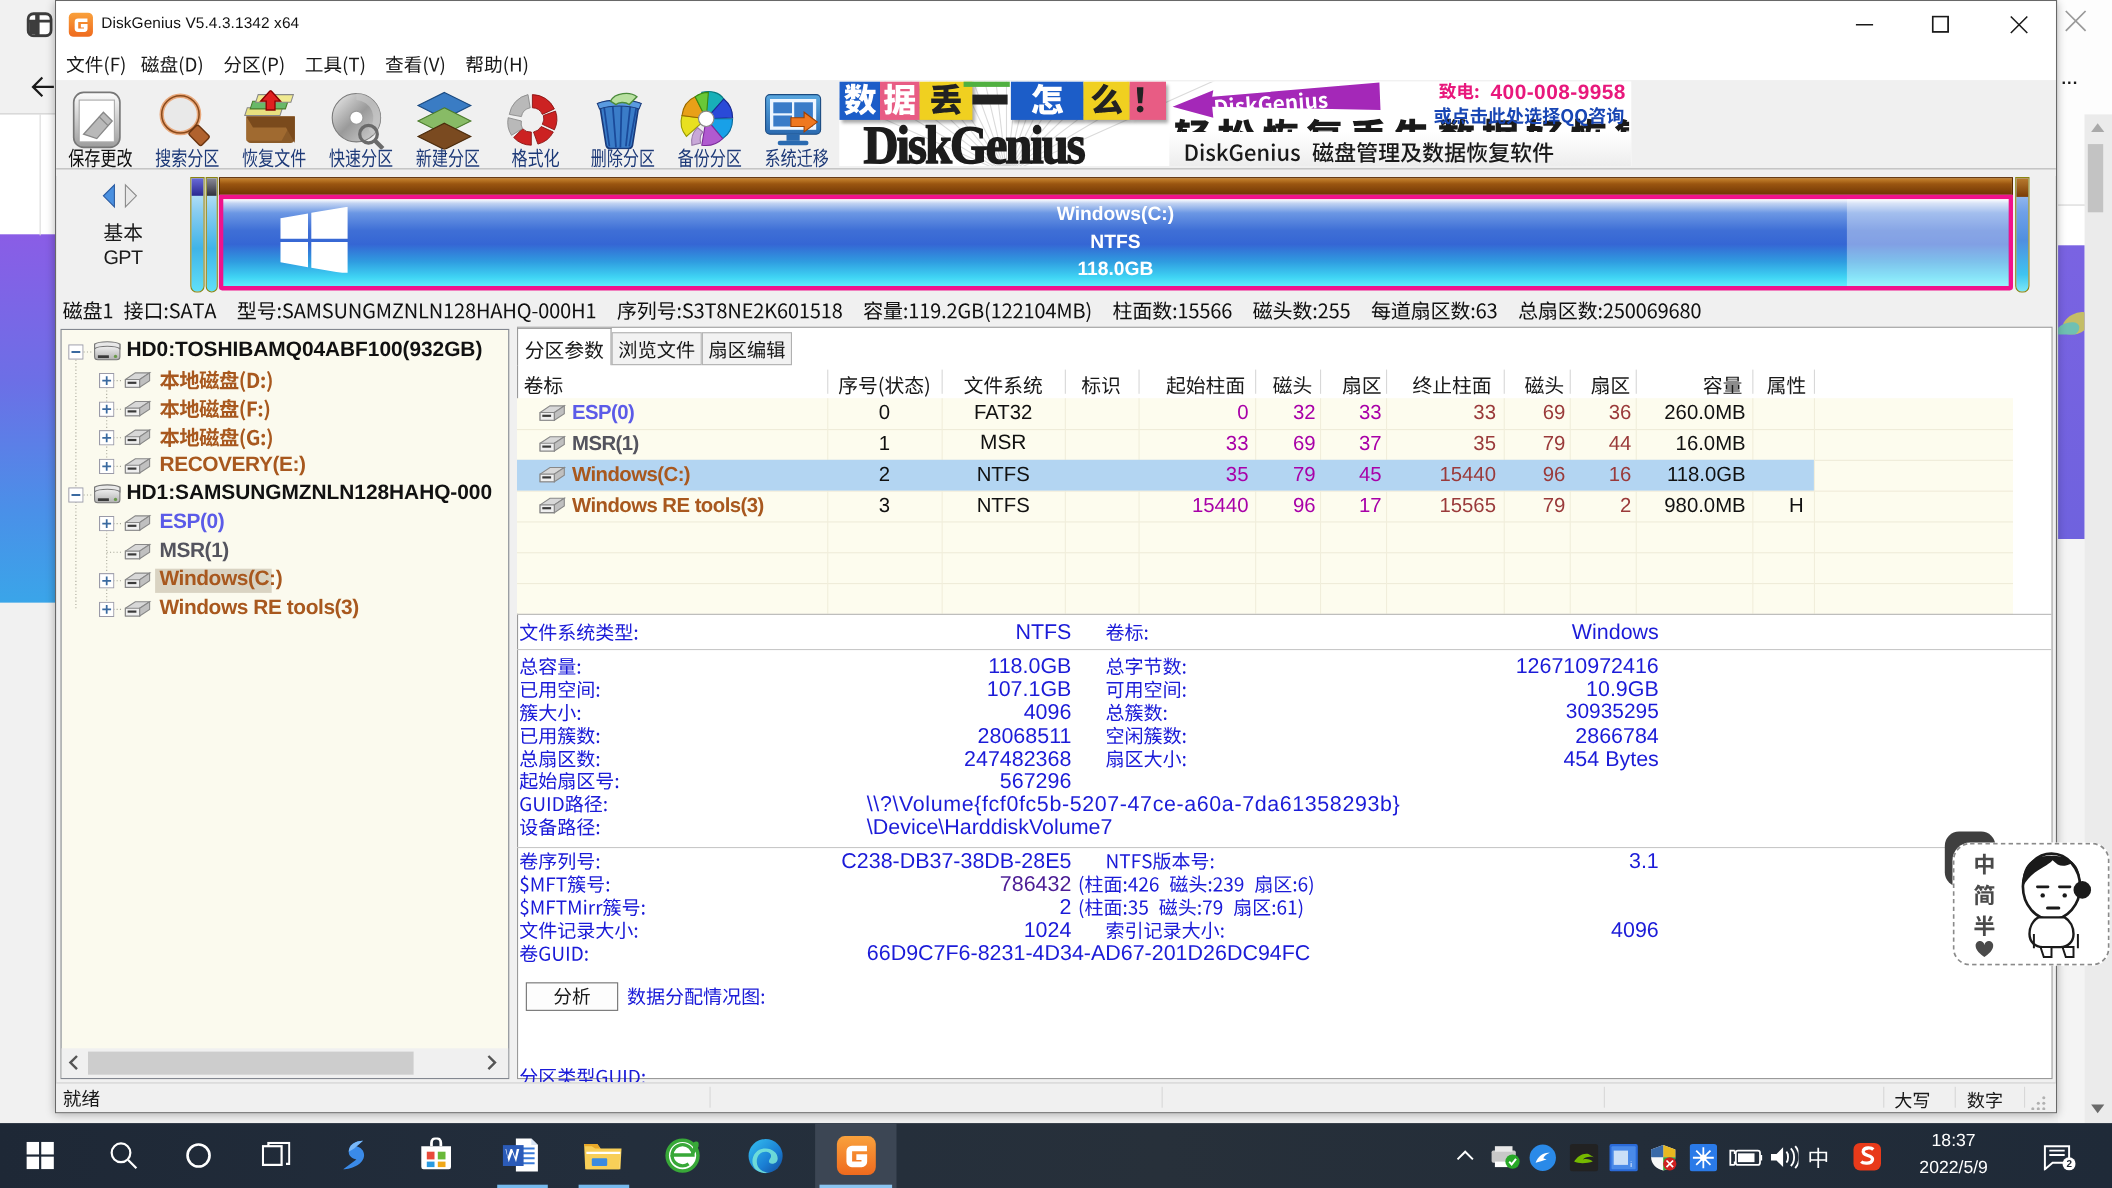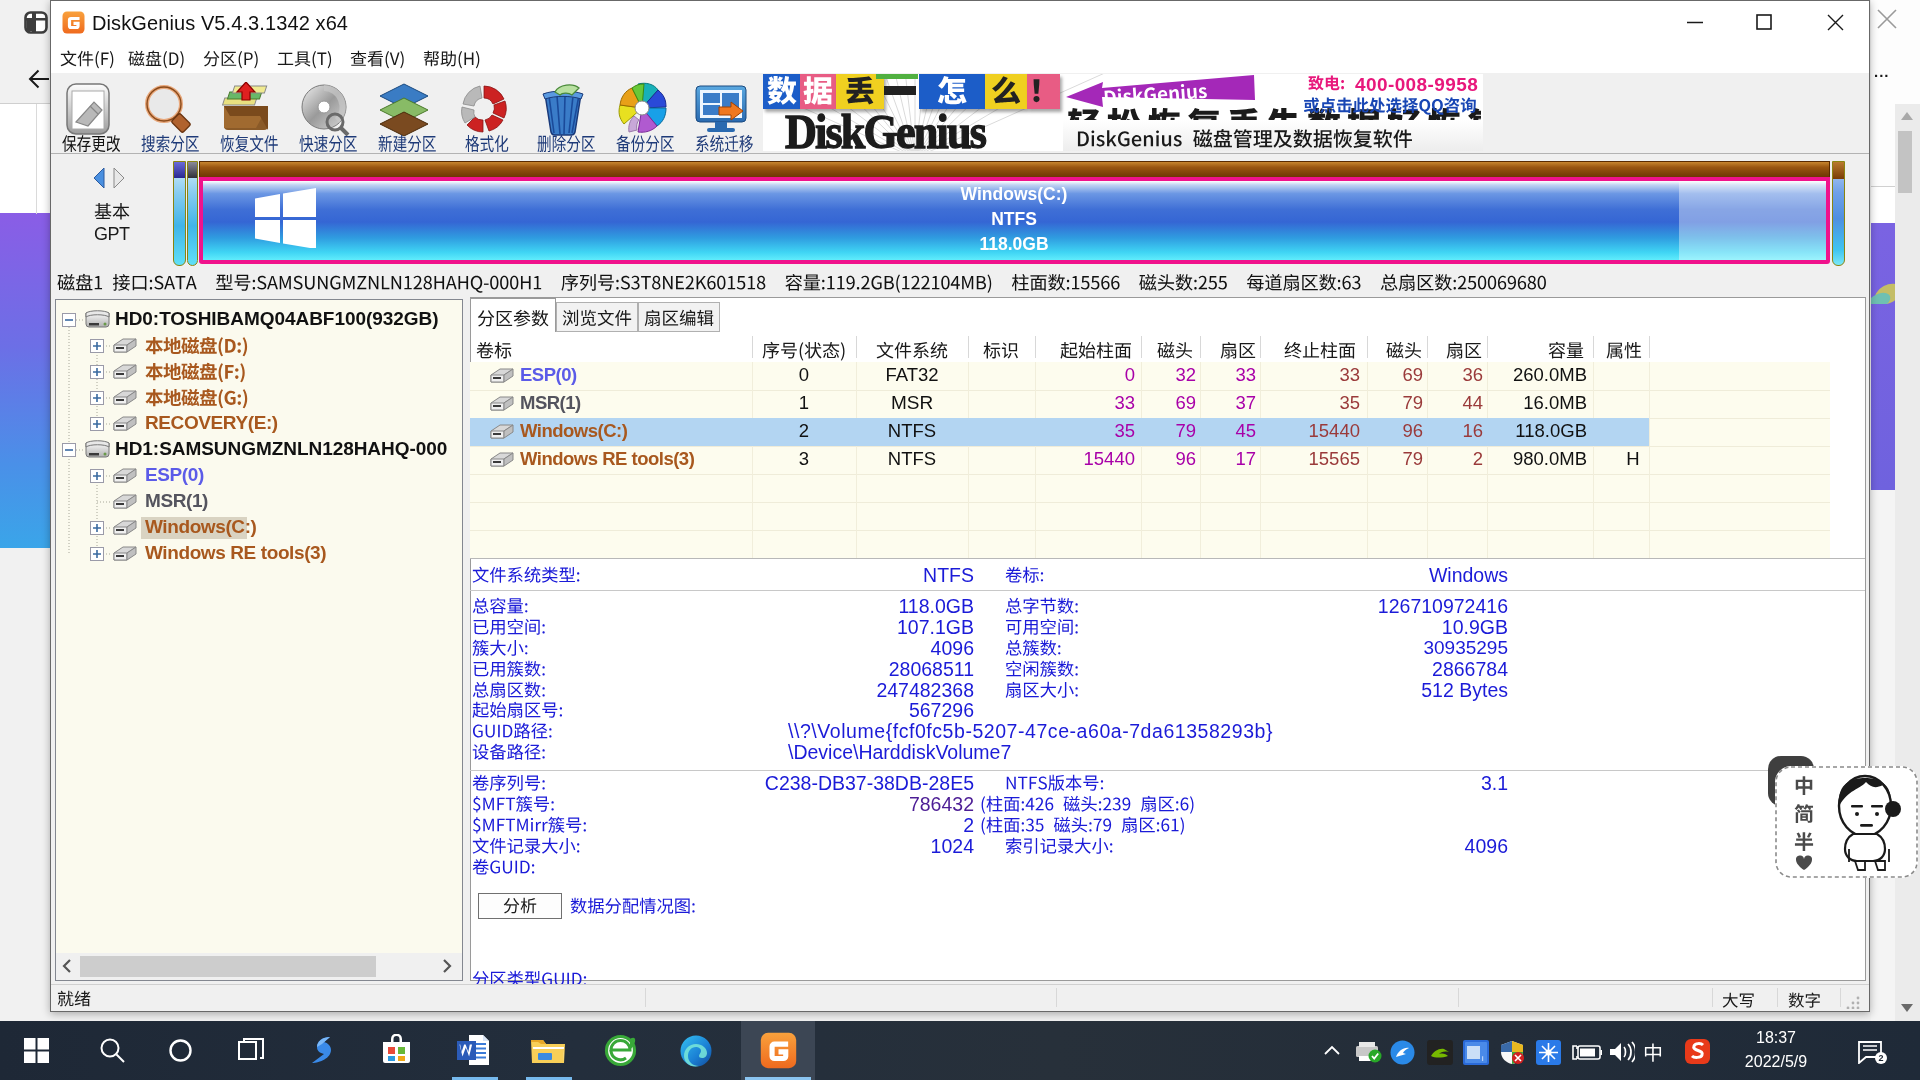--- a/index.html
+++ b/index.html
@@ -251,21 +251,21 @@
     <svg style="position:absolute;left:62px;top:11px" width="23" height="23" viewBox="0 0 23 23">
       <defs>
         <linearGradient id="dgl" x1="0" y1="0" x2="0" y2="1">
           <stop offset="0" stop-color="#f9a13c"></stop>
           <stop offset="1" stop-color="#ef6a1e"></stop>
         </linearGradient>
       </defs>
       <rect x="0.5" y="0.5" width="22" height="22" rx="4.5" fill="url(#dgl)"></rect>
       <path d="M17.5 7.5H9a1.5 1.5 0 0 0-1.5 1.5v6A1.5 1.5 0 0 0 9 16.5h5.5a1.5 1.5 0 0 0 1.5-1.5v-2.6h-4.5" fill="none" stroke="#fff" stroke-width="3.2"></path>
     </svg>
-    <div style="position:absolute;left:92px;top:12px;font-size:20px;color:#111;letter-spacing:0.1px">DiskGenius V5.4.3.1342 x64</div>
+    <div style="position:absolute;left:92px;top:12px;font-size:14px;color:#111;letter-spacing:0.1px">DiskGenius V5.4.3.1342 x64</div>
     <svg style="position:absolute;left:1687px;top:21px" width="16" height="3" viewBox="0 0 16 3">
       <path d="M0 1.5h16" stroke="#1a1a1a" stroke-width="1.5"></path>
     </svg>
     <svg style="position:absolute;left:1756px;top:14px" width="16" height="16" viewBox="0 0 16 16">
       <rect x="1" y="1" width="14" height="14" fill="none" stroke="#1a1a1a" stroke-width="1.6"></rect>
     </svg>
     <svg style="position:absolute;left:1827px;top:14px" width="17" height="17" viewBox="0 0 17 17">
       <path d="M1 1l15 15M16 1L1 16" stroke="#1a1a1a" stroke-width="1.4"></path>
     </svg>
     <svg class="t " style="left:60.0px;top:47.0px" width="54.9" height="22.1" viewBox="0 0 54.88 22.10">
@@ -1295,21 +1295,21 @@
     <div style="position:absolute;right:946px;top:679px;font-size:19.5px;color:#1b1bd8">247482368</div>
     <svg class="t " style="left:1005.0px;top:677.7px" width="74.0" height="22.5" viewBox="0 0 74.01 22.49">
       <g fill="#1b1bd8" transform="translate(0,18.34) scale(0.017300,-0.017300)">
         <use href="#gR6247" x="0"></use>
         <use href="#gR533A" x="1000"></use>
         <use href="#gR5927" x="2000"></use>
         <use href="#gR5C0F" x="3000"></use>
         <use href="#gR003A" x="4000"></use>
       </g>
     </svg>
-    <div style="position:absolute;right:412px;top:679px;font-size:19.5px;color:#1b1bd8">512 Bytes</div>
+    <div style="position:absolute;right:412px;top:679px;font-size:19.5px;color:#1b1bd8">454 Bytes</div>
     <svg class="t " style="left:472.0px;top:697.7px" width="91.3" height="22.5" viewBox="0 0 91.31 22.49">
       <g fill="#1b1bd8" transform="translate(0,18.34) scale(0.017300,-0.017300)">
         <use href="#gR8D77" x="0"></use>
         <use href="#gR59CB" x="1000"></use>
         <use href="#gR6247" x="2000"></use>
         <use href="#gR533A" x="3000"></use>
         <use href="#gR53F7" x="4000"></use>
         <use href="#gR003A" x="5000"></use>
       </g>
     </svg>
@@ -1458,20 +1458,21 @@
     <svg class="t " style="left:472.0px;top:854.7px" width="63.5" height="22.5" viewBox="0 0 63.47 22.49">
       <g fill="#1b1bd8" transform="translate(0,18.34) scale(0.017300,-0.017300)">
         <use href="#gR5377" x="0"></use>
         <use href="#gR0047" x="1000"></use>
         <use href="#gR0055" x="1689"></use>
         <use href="#gR0049" x="2410"></use>
         <use href="#gR0044" x="2703"></use>
         <use href="#gR003A" x="3391"></use>
       </g>
     </svg>
+    <div style="position:absolute;left:788px;top:856px;font-size:19.5px;color:#1b1bd8">66D9C7F6-8231-4D34-AD67-201D26DC94FC</div>
     <div style="position:absolute;left:478px;top:893px;width:84px;height:26px;background:#fdfdfd;border:1px solid #707070;box-sizing:border-box"></div>
     <svg class="t " style="left:503.0px;top:894.0px" width="34.0" height="22.1" viewBox="0 0 34.00 22.10">
       <g fill="#1a1a1a" transform="translate(0,18.02) scale(0.017000,-0.017000)">
         <use href="#gR5206" x="0"></use>
         <use href="#gR6790" x="1000"></use>
       </g>
     </svg>
     <svg class="t " style="left:570.0px;top:893.7px" width="125.9" height="22.5" viewBox="0 0 125.91 22.49">
       <g fill="#1b1bd8" transform="translate(0,18.34) scale(0.017300,-0.017300)">
         <use href="#gR6570" x="0"></use>

